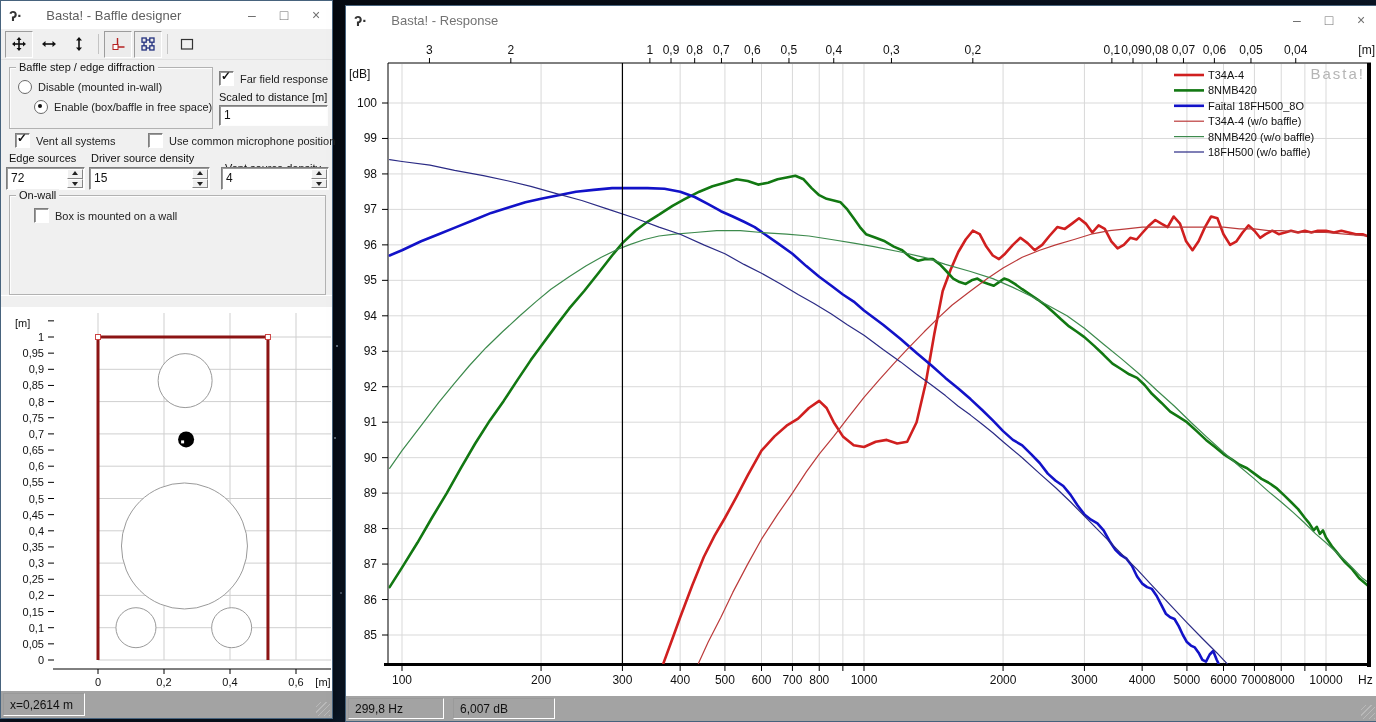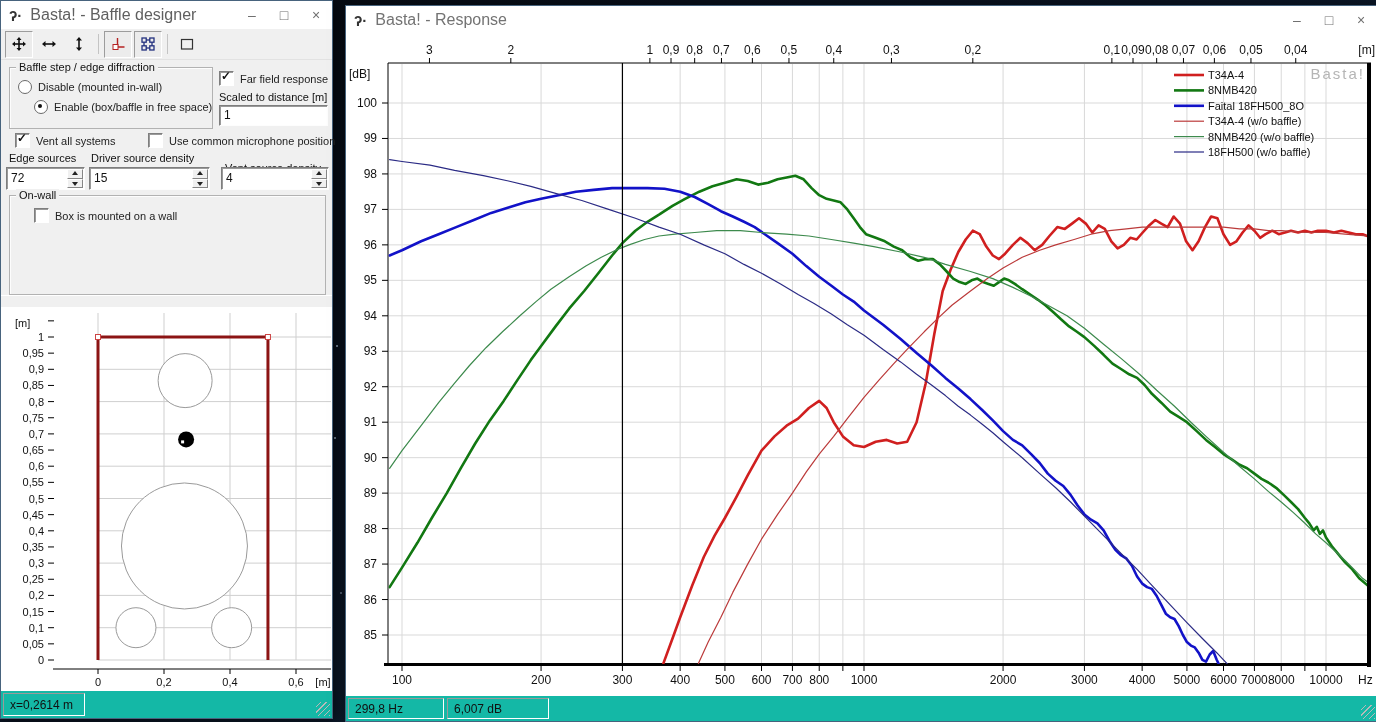--- a/index.html
+++ b/index.html
@@ -4,21 +4,21 @@
 <style>
   html,body{margin:0;padding:0}
   body{width:1376px;height:722px;overflow:hidden;position:relative;
        background:linear-gradient(150deg,#05090f 0%,#0a1322 45%,#0f2236 75%,#1c5c80 100%);
        font-family:"Liberation Sans",sans-serif;color:#222;-webkit-font-smoothing:none}
   .star{position:absolute;width:2px;height:2px;border-radius:50%;background:#cfe6ff;opacity:.8}
   .window{position:absolute;background:#f0f0f0;border:1px solid #5a7globalThis}
   .window{border:1px solid #47637d;box-shadow:2px 3px 14px rgba(0,0,0,.65)}
   .titlebar{height:28px;background:#ffffff;display:flex;align-items:center;position:relative;user-select:none}
   .logo{margin-left:8px;font-size:15px;font-weight:bold;color:#333;line-height:1}
-  .title{margin-left:8px;font-size:16px;color:#5f5f5f;white-space:nowrap}
+  .title{margin-left:24px;font-size:13px;color:#5f5f5f;white-space:nowrap}
   .winbtns{position:absolute;right:0;top:0;height:100%;display:flex}
   .wbtn{width:32px;height:100%;display:flex;align-items:center;justify-content:center;color:#707070;font-size:14px}
   .toolbar{height:30px;background:#f0f0f0;display:flex;align-items:center;padding-left:3px;border-bottom:1px solid #e2e2e2}
   .tbtn{width:26px;height:25px;display:flex;align-items:center;justify-content:center;margin:0 1px;border:1px solid transparent}
   .tbtn.pressed{border:1px solid;border-color:#9c9c9c #ffffff #ffffff #9c9c9c;background:#ececec}
   .tsep{width:1px;height:20px;background:#c4c4c4;margin:0 4px}
   .lbl{position:absolute;font-size:11px;color:#111;white-space:nowrap}
   .groupbox{position:absolute;border:1px solid #b2b2b2;box-shadow:1px 1px 0 #fdfdfd inset}
   .groupbox .lg{position:absolute;top:-7px;left:6px;background:#f0f0f0;padding:0 3px;font-size:11px;color:#111;white-space:nowrap}
   .ctl{position:absolute;display:flex;align-items:center;gap:6px;font-size:11px;white-space:nowrap;cursor:default}
@@ -27,21 +27,21 @@
   .cb{width:13px;height:13px;background:#fff;border:1px solid;border-color:#7e7e7e #fff #fff #7e7e7e;box-shadow:inset 1px 1px 0 #9a9a9a;position:relative;flex:0 0 auto}
   .ctl.on .cb::after{content:"✓";position:absolute;left:1px;top:-3px;font-size:12px;font-weight:bold;color:#111}
   .field{position:absolute;background:#fff;border:1px solid;border-color:#7e7e7e #fdfdfd #fdfdfd #7e7e7e;box-shadow:inset 1px 1px 0 #9a9a9a;font-size:12px;padding:2px 4px;color:#111}
   .spin{position:absolute;background:#fff;border:1px solid;border-color:#7e7e7e #fdfdfd #fdfdfd #7e7e7e;box-shadow:inset 1px 1px 0 #9a9a9a;height:21px}
   .spin .val{font-size:12px;padding:3px 4px;color:#111}
   .spin .btns{position:absolute;right:1px;top:1px;bottom:1px;width:16px;display:flex;flex-direction:column}
   .sb{flex:1;background:#f0f0f0;border:1px solid;border-color:#fff #868686 #868686 #fff;display:flex;align-items:center;justify-content:center;position:relative}
   .sb.up::after{content:"";border:3px solid transparent;border-bottom:4px solid #222;margin-top:-4px}
   .sb.dn::after{content:"";border:3px solid transparent;border-top:4px solid #222;margin-bottom:-4px}
   .splitter{position:absolute;left:0;right:0;height:11px;background:#f0f0f0;border-top:1px solid #ffffff;border-bottom:1px solid #8c8c8c}
-  .statusbar{position:absolute;left:0;right:0;bottom:0;background:#14b8a6;display:flex;gap:3px;padding:2px 2px;border-top:1px solid #fff}
+  .statusbar{position:absolute;left:0;right:0;bottom:0;background:#a3a3a3;display:flex;gap:9px;padding:2px 2px;border-top:1px solid #fff}
   .scell{border:1px solid;border-color:#9a9a9a #ffffff #ffffff #9a9a9a;font-size:12px;padding:1px 6px;display:flex;align-items:center;color:#111;overflow:hidden;white-space:nowrap}
   .grip{position:absolute;right:2px;bottom:2px;width:14px;height:14px;
         background:repeating-linear-gradient(135deg,transparent 0 3px,#b9b9b9 3px 4px)}
   svg text{font-family:"Liberation Sans",sans-serif}
 </style>
 </head>
 <body>
 
 <div>
   <div class="star" style="left:336px;top:345px"></div>

